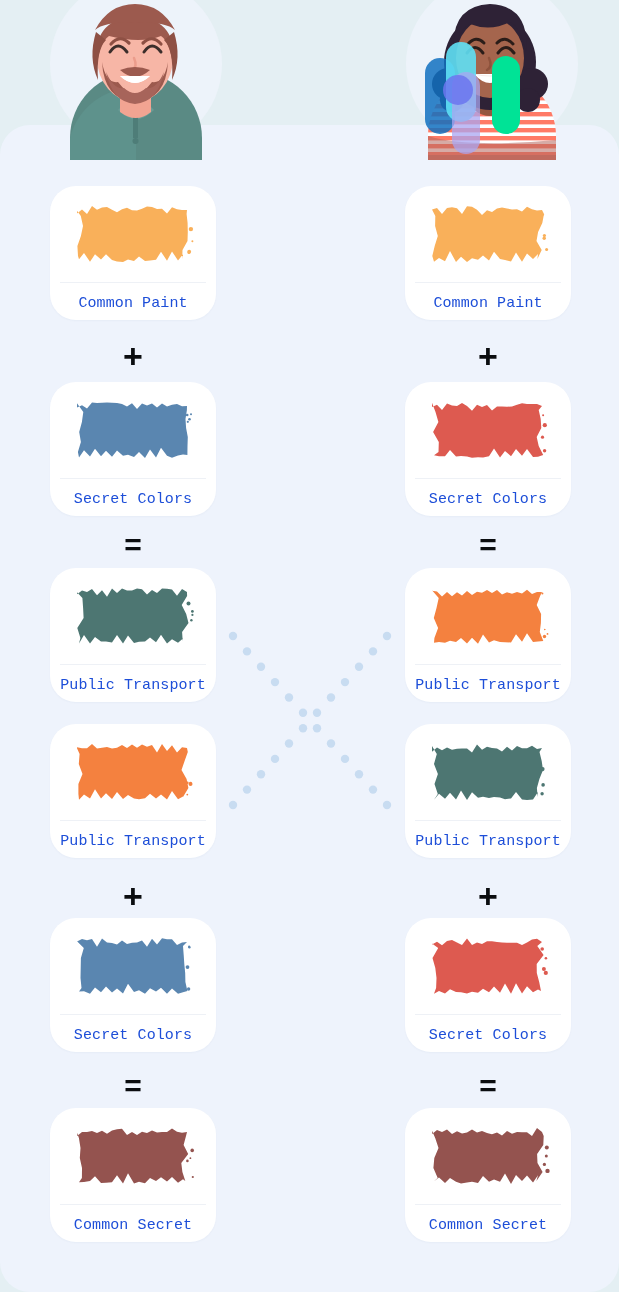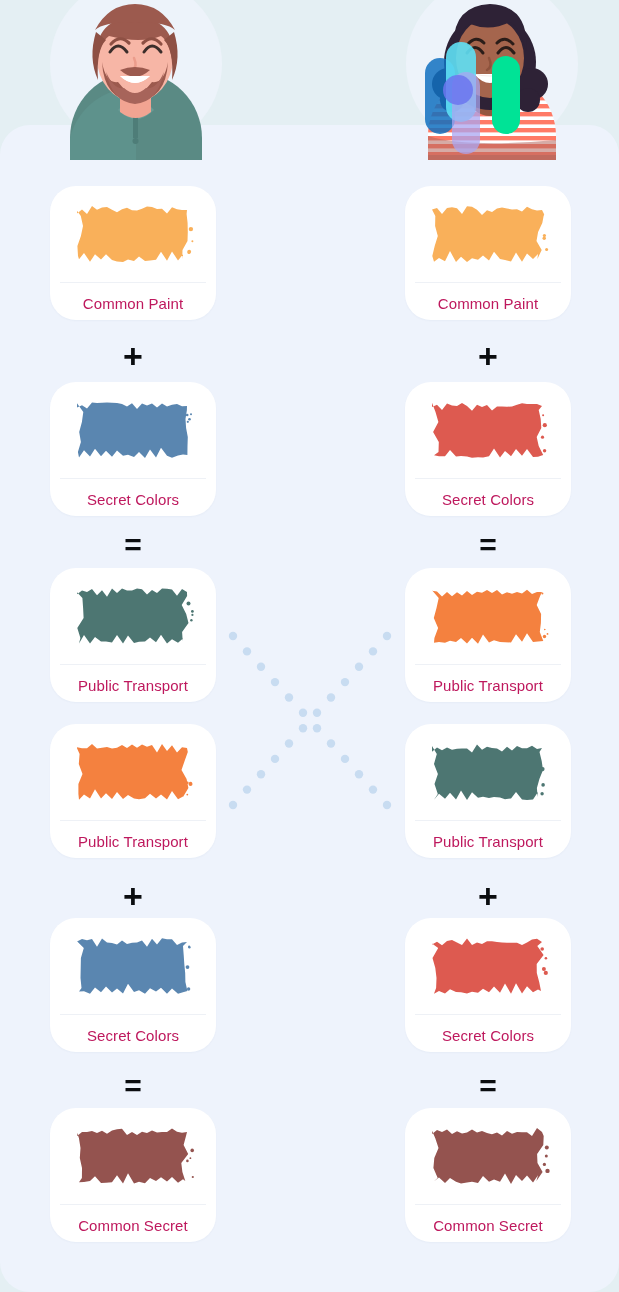--- a/index.html
+++ b/index.html
@@ -55,22 +55,22 @@
     width:124px;height:68px;
     display:block;
   }
   .card-sep{
     position:absolute;left:10px;right:10px;top:96px;height:1px;
     background:#eef1f6;
   }
   .card-label{
     position:absolute;left:0;right:0;top:96px;height:42px;
     display:flex;align-items:center;justify-content:center;
-    font-size:15px;color:#be185d;letter-spacing:.1px;
-    font-family:Liberation Sans, sans-serif;
+    font-size:15px;color:#1d4ed8;letter-spacing:.1px;
+    font-family:Liberation Mono, monospace;
   }
 
   
   .op{
     position:absolute;width:166px;height:40px;
     display:flex;align-items:center;justify-content:center;
     color:#0b0d10;font-weight:bold;line-height:1;
     font-family:"Liberation Sans", sans-serif;
   }
   .op.plus{font-size:34px;}

